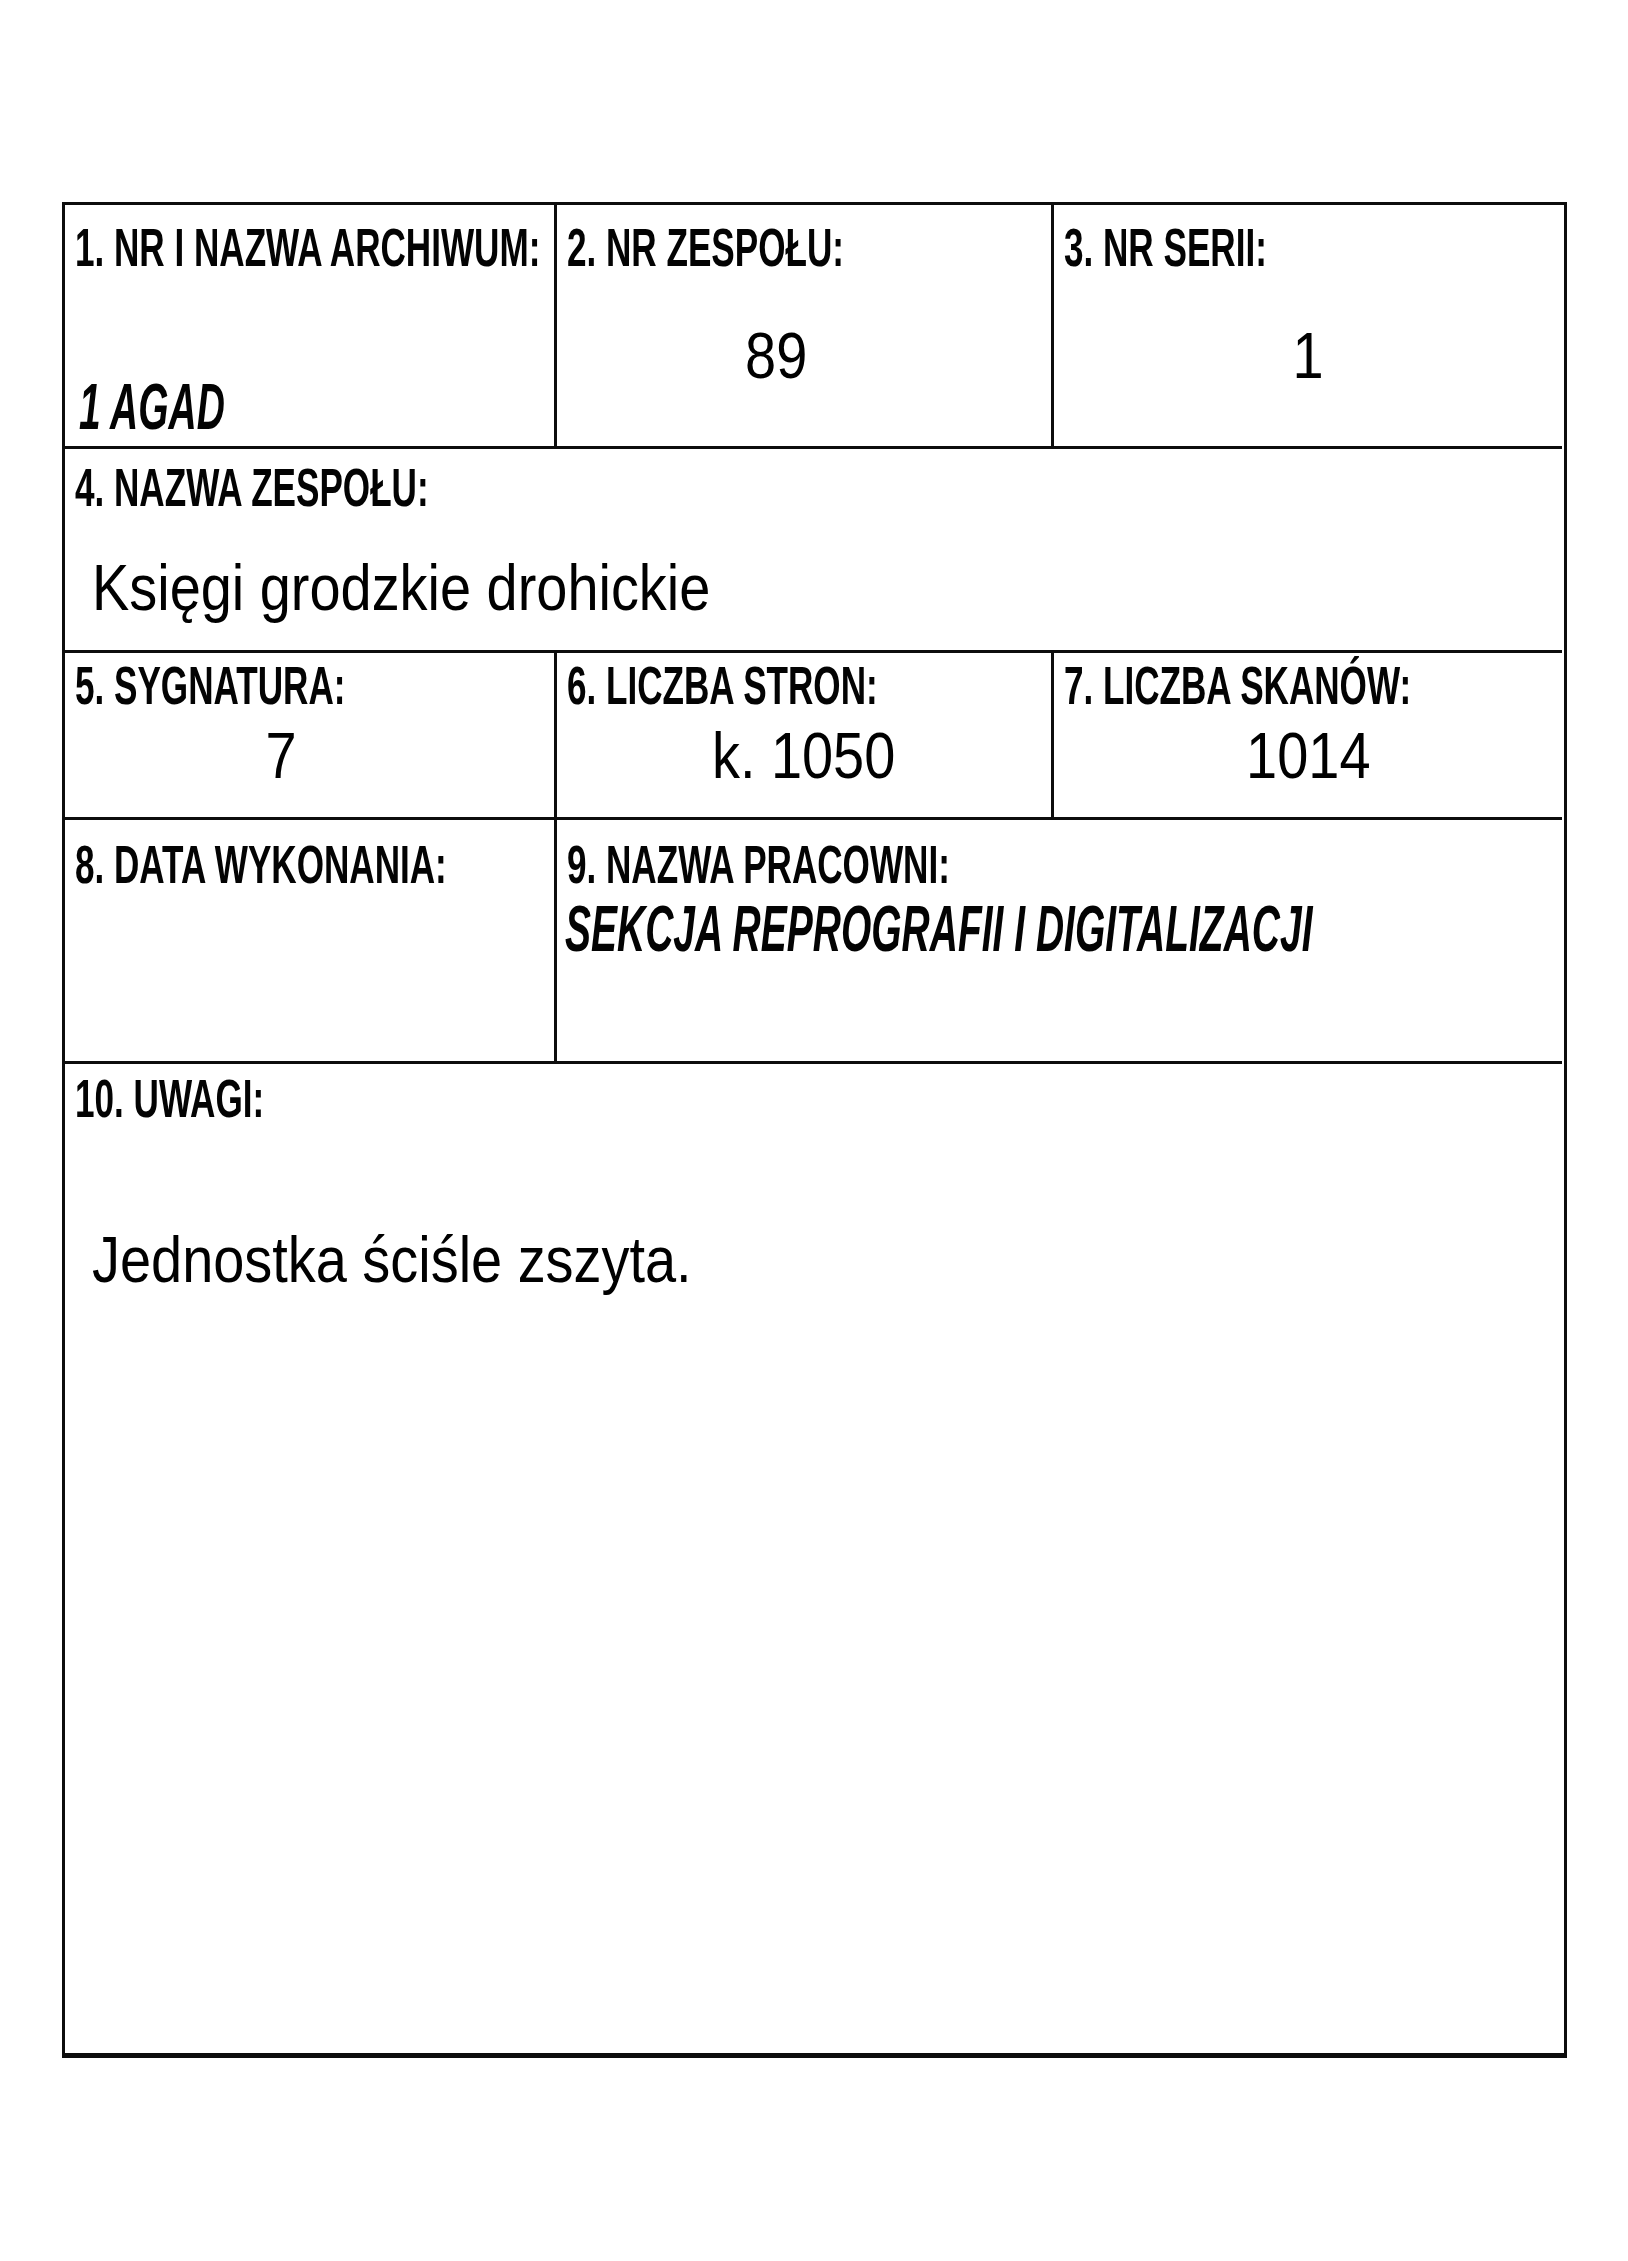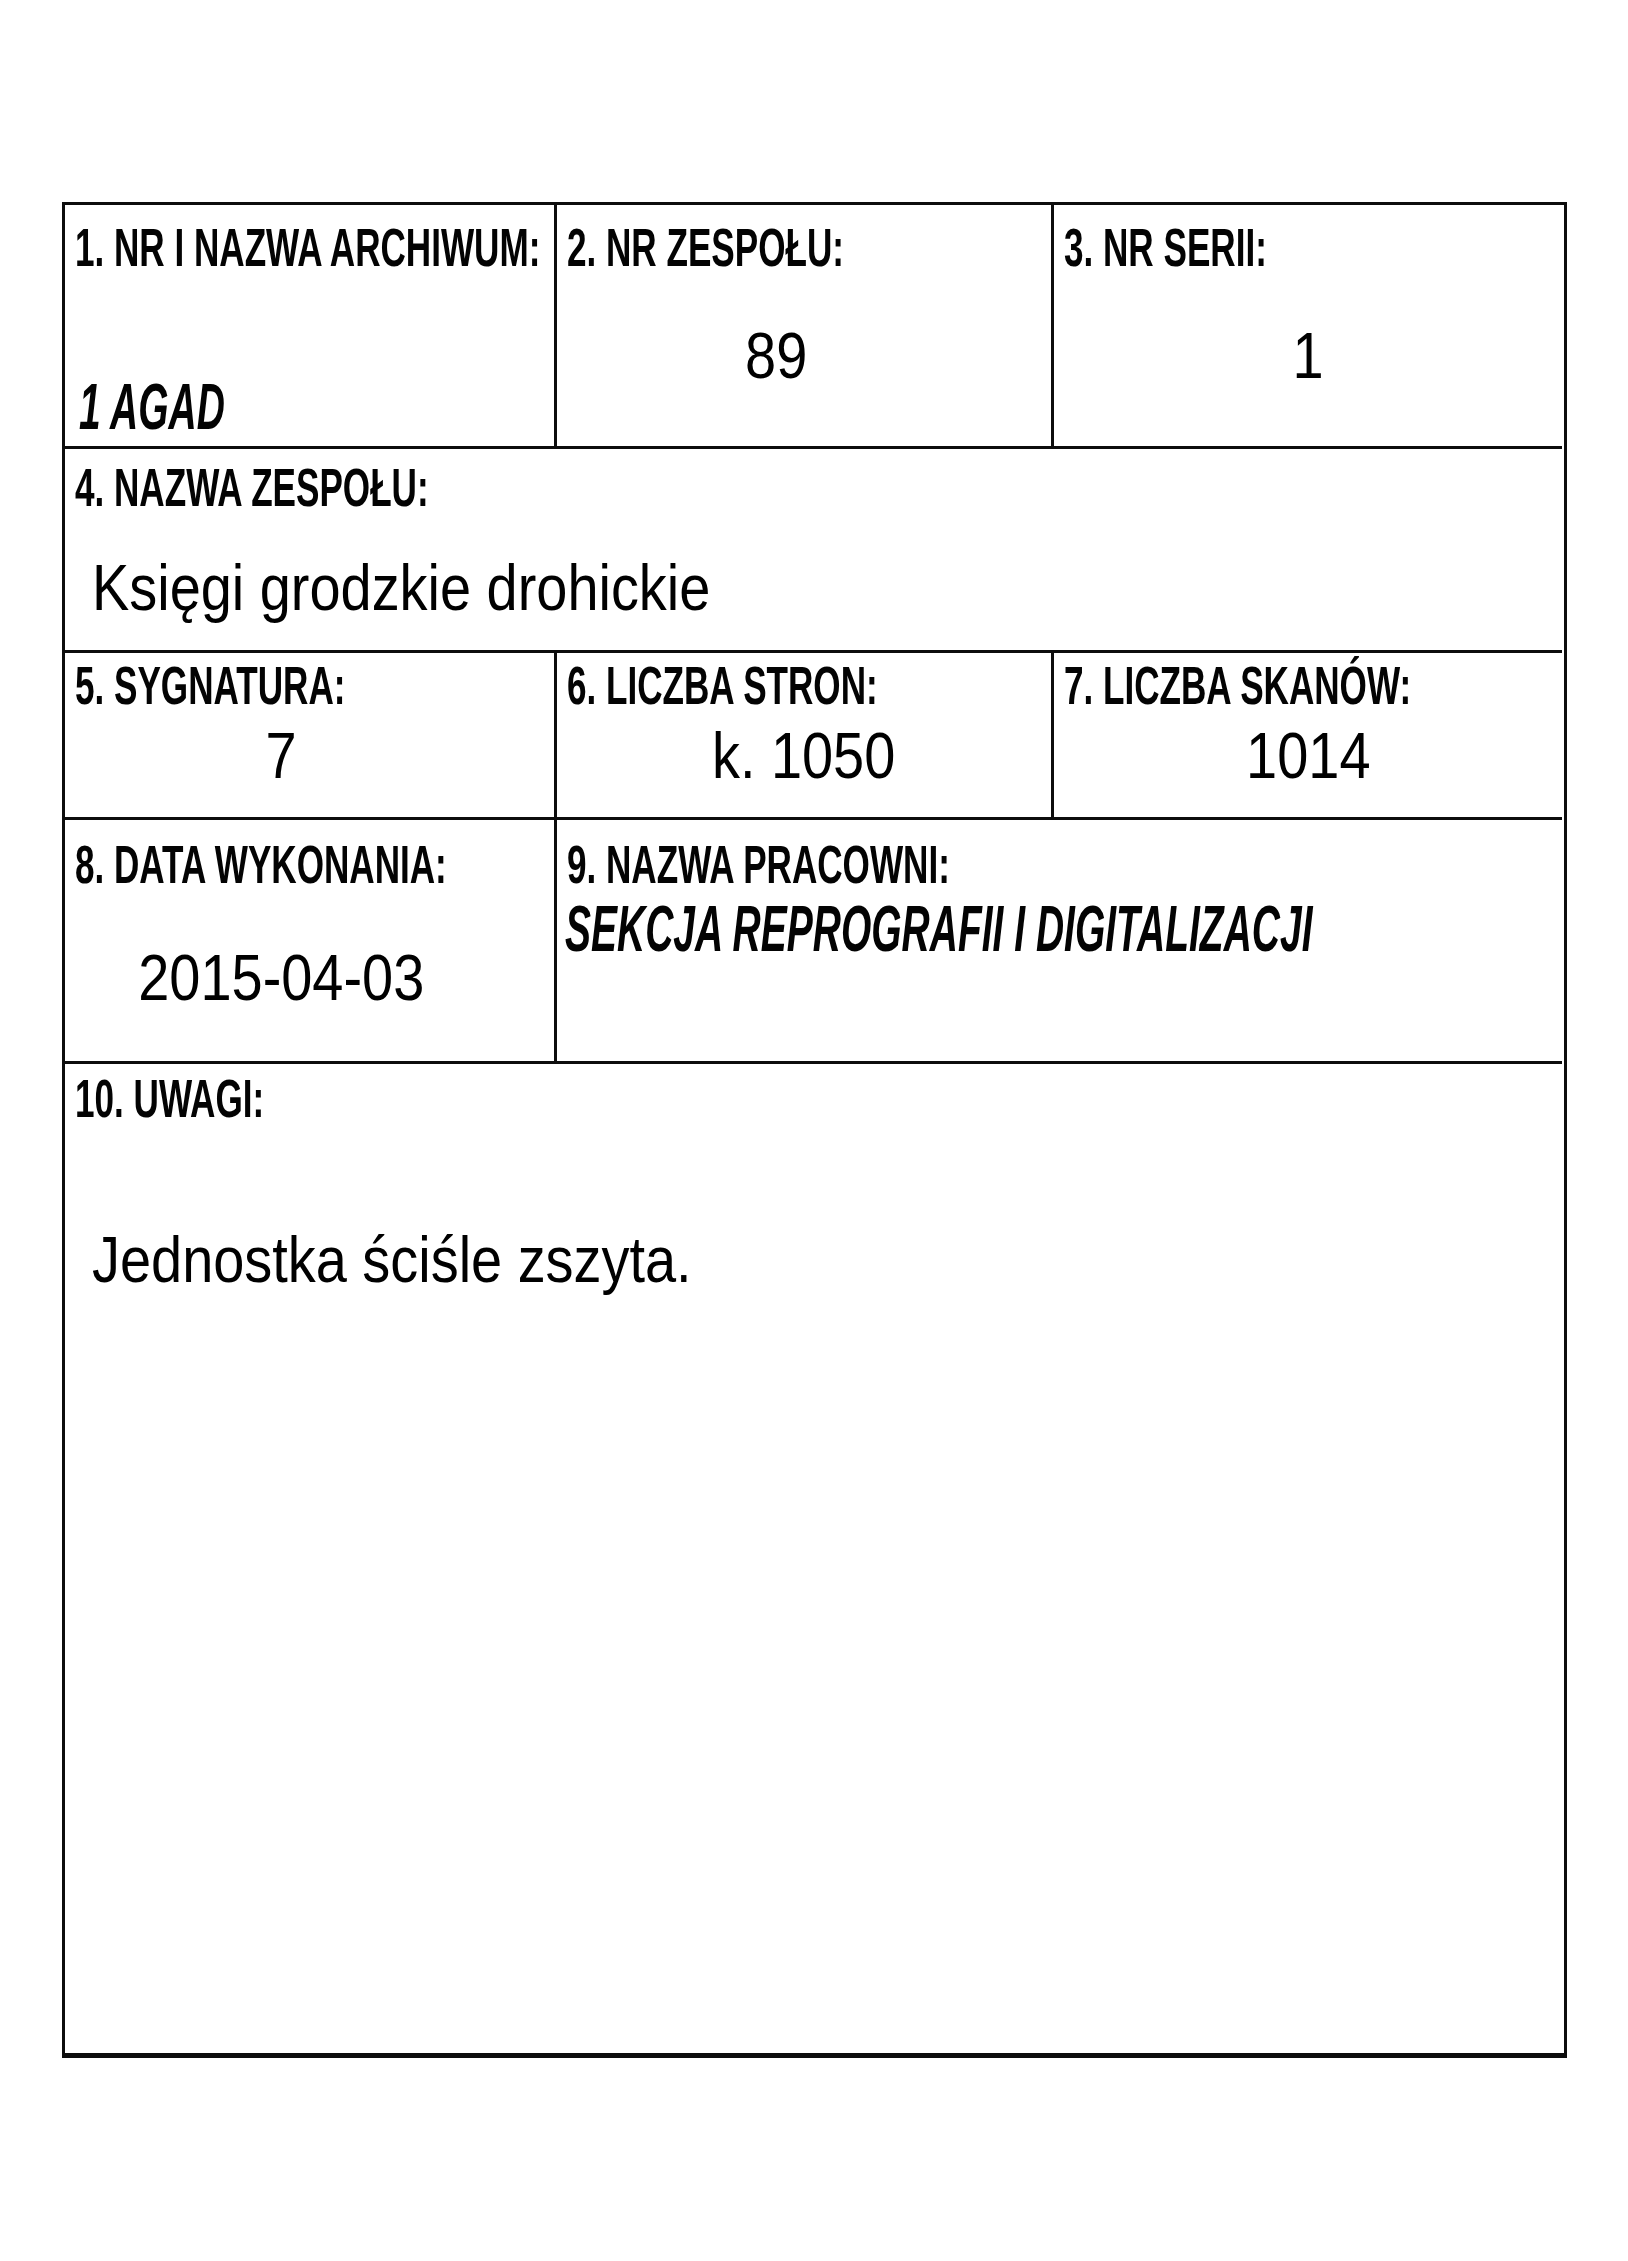--- a/index.html
+++ b/index.html
@@ -145,23 +145,20 @@
     </div>
     <div class="cell bb">
       <span class="lbl t-r3">7. LICZBA SKANÓW:</span>
       <div class="val v-center v-r3">
         <span class="cv">1014</span>
       </div>
     </div>
 
     <div class="cell br bb">
       <span class="lbl t-r4">8. DATA WYKONANIA:</span>
-      <div class="val v-center v-shift v-c8">
-        <span class="cv">2015-04-03</span>
-      </div>
     </div>
     <div class="cell bb span23">
       <span class="lbl t-r4">9. NAZWA PRACOWNI:</span>
       <div class="val v-c9">
         <span class="bi">SEKCJA REPROGRAFII I DIGITALIZACJI</span>
       </div>
     </div>
 
     <div class="cell span3">
       <span class="lbl t-r5">10. UWAGI:</span>

